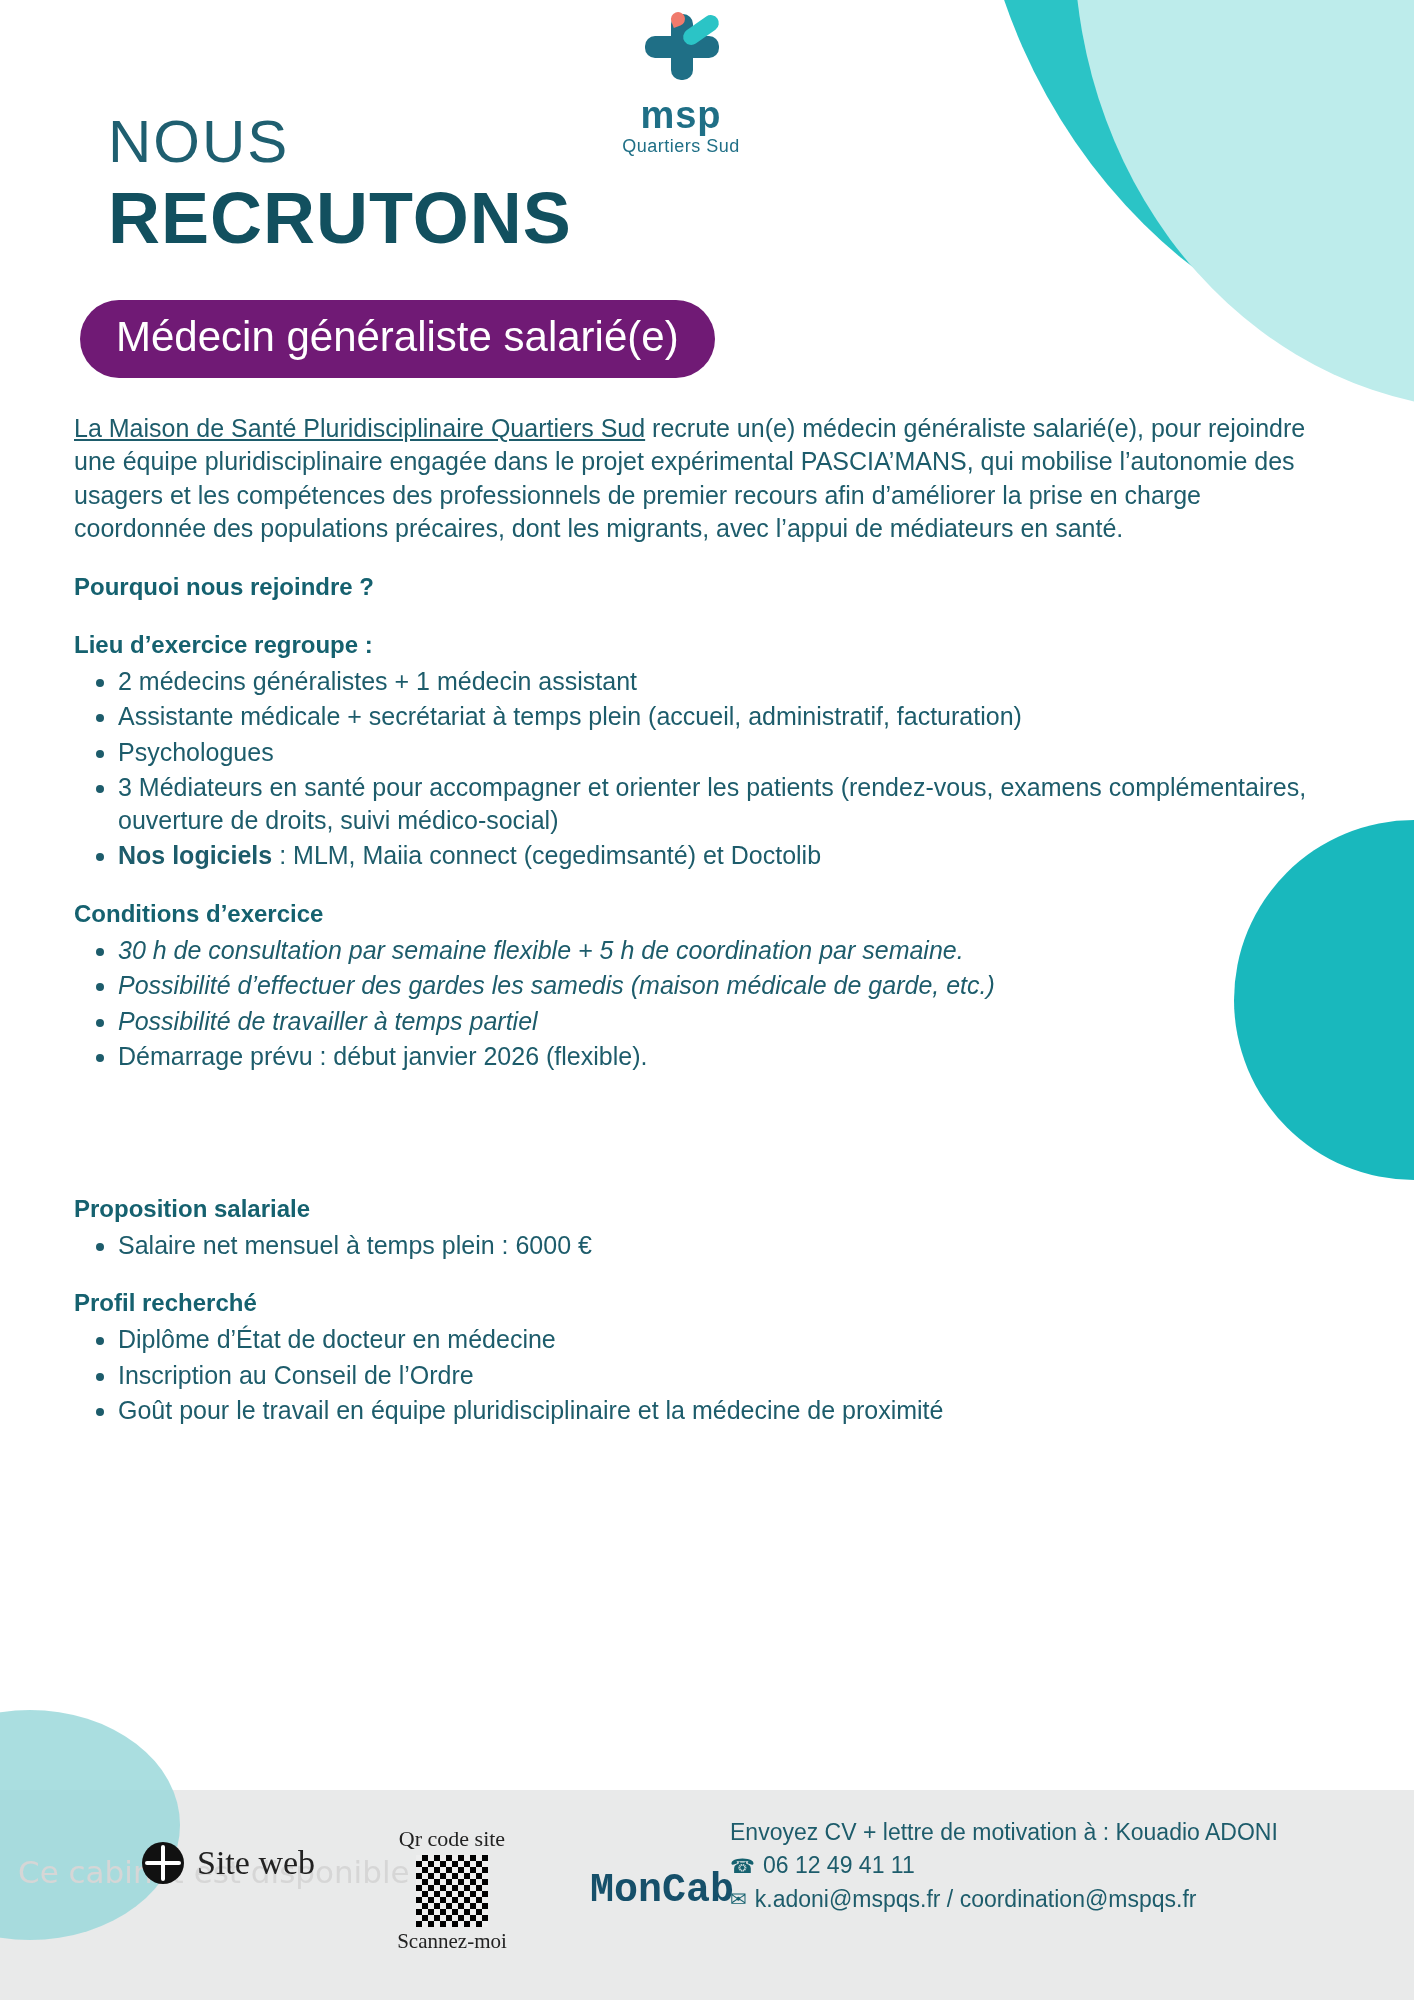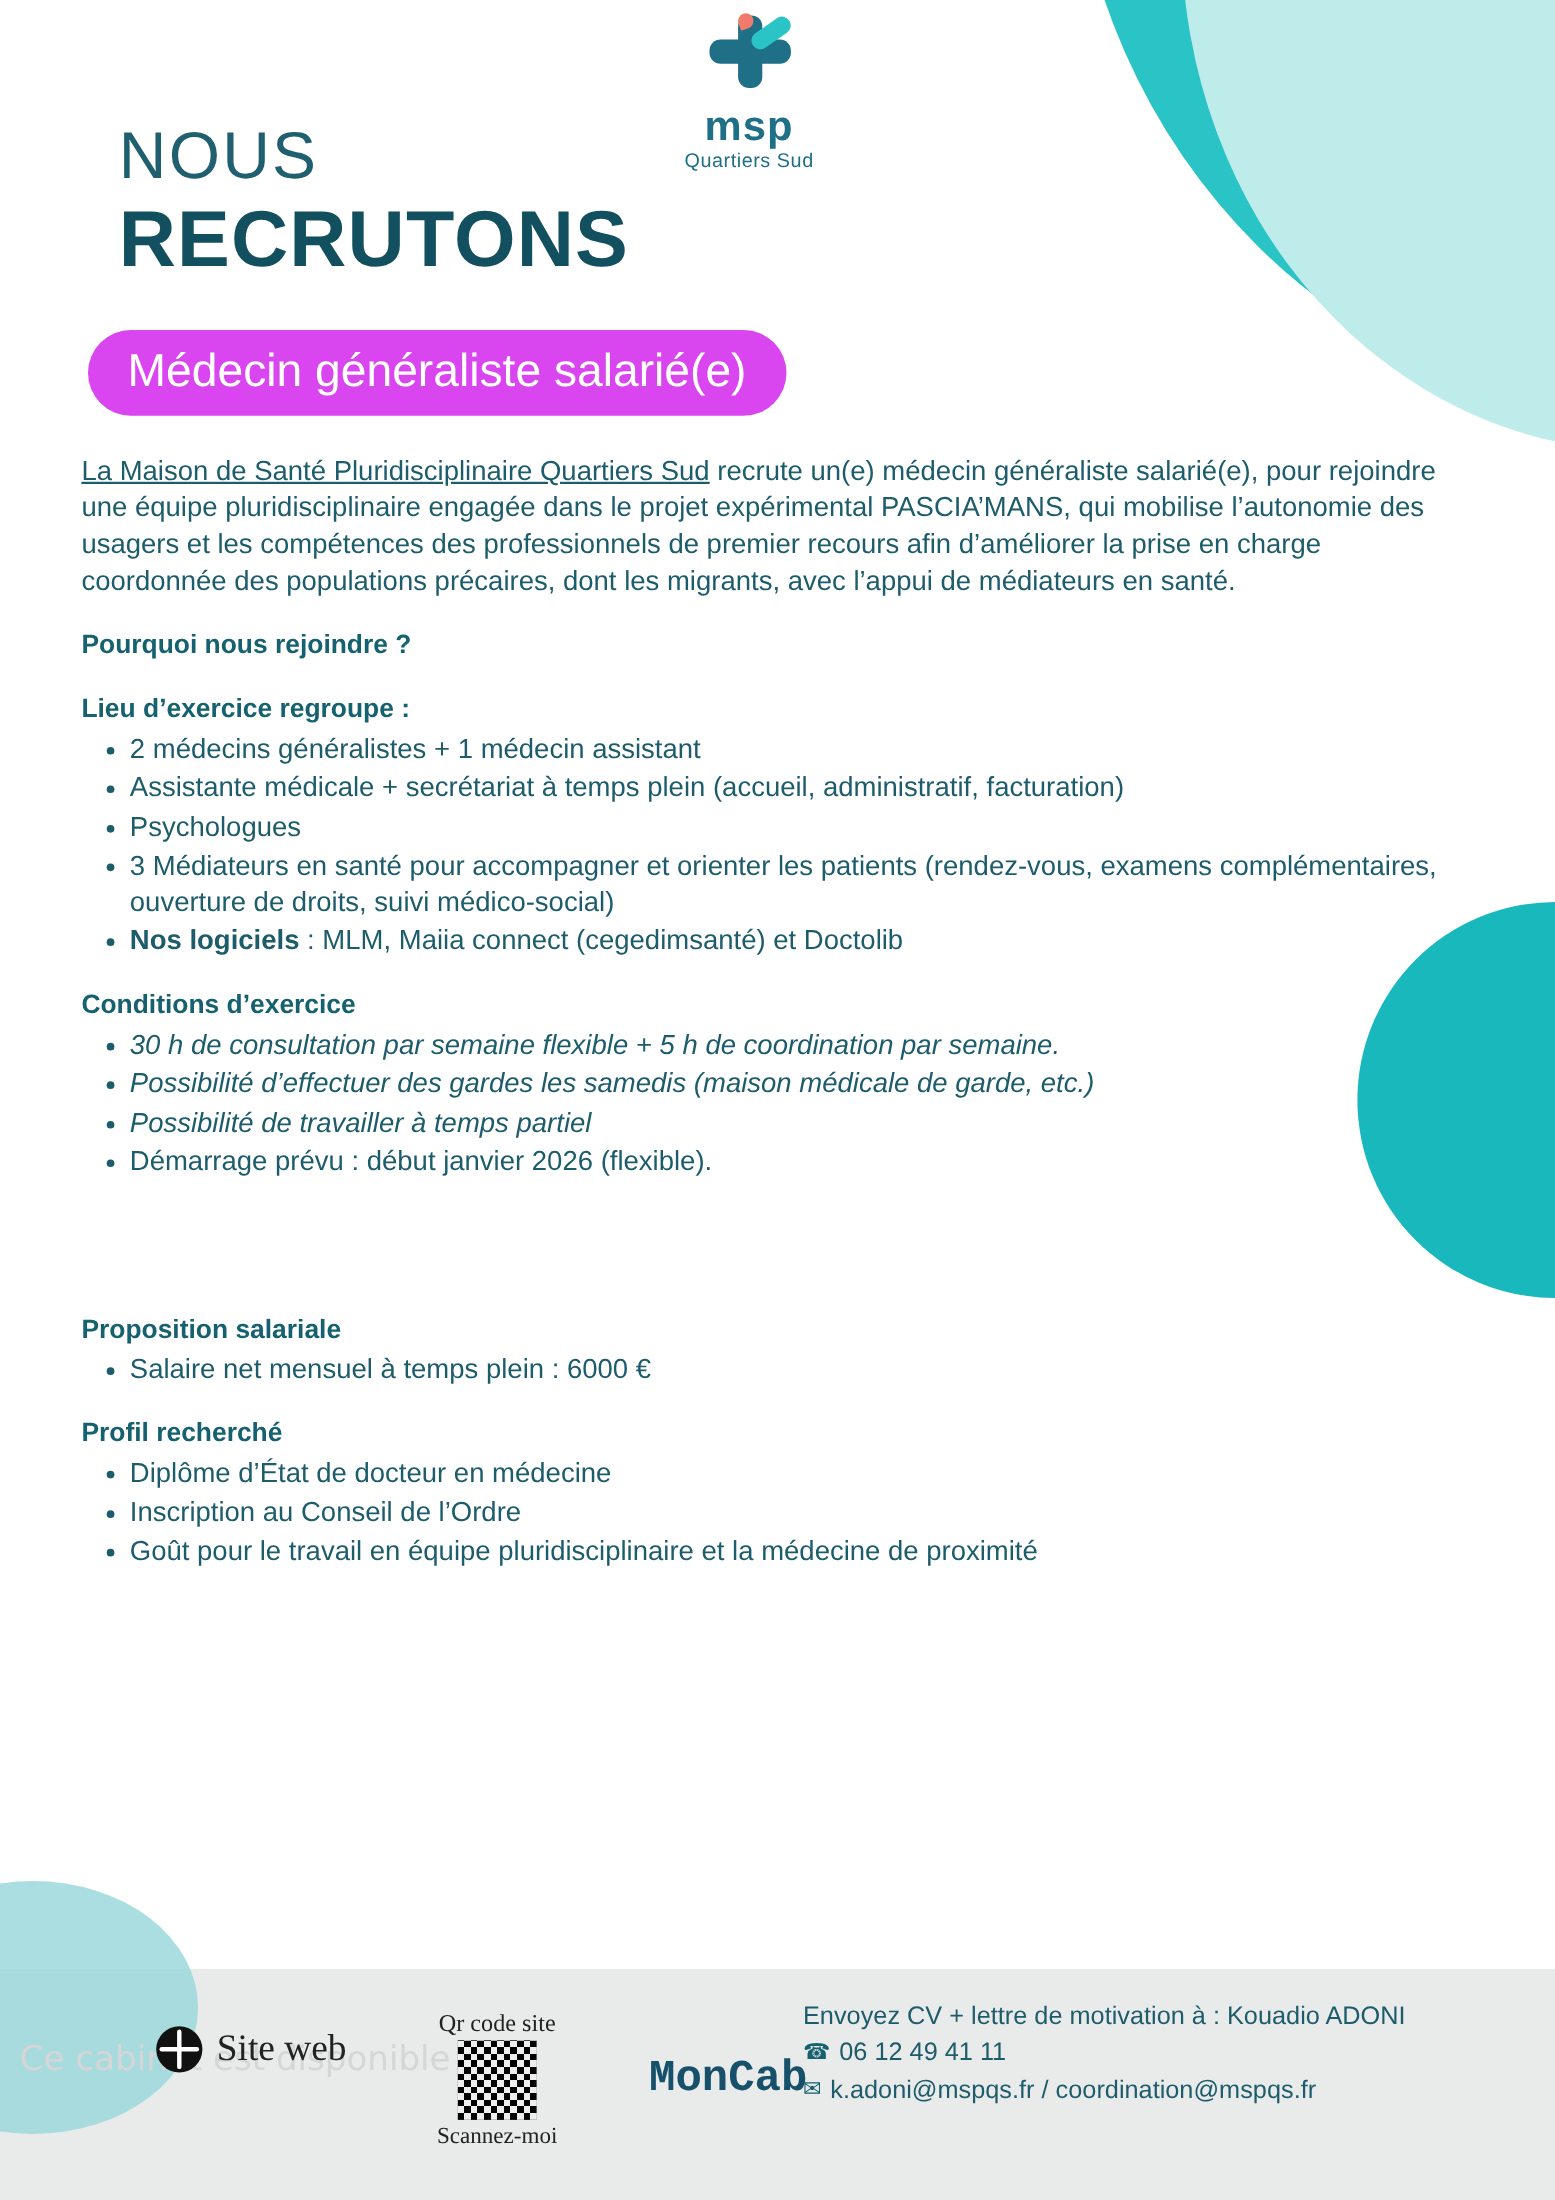--- a/index.html
+++ b/index.html
@@ -131,21 +131,21 @@
     font-size: 72px;
     font-weight: 800;
     letter-spacing: 1px;
     color: #12505f;
     line-height: 1;
   }
   .title-pill {
     position: absolute;
     left: 80px;
     top: 300px;
-    background: #d946ef;
+    background: #701a75;
     color: #ffffff;
     font-size: 42px;
     padding: 14px 36px 18px 36px;
     border-radius: 40px;
     line-height: 1.1;
   }
 
   
   .content {
     position: absolute;

